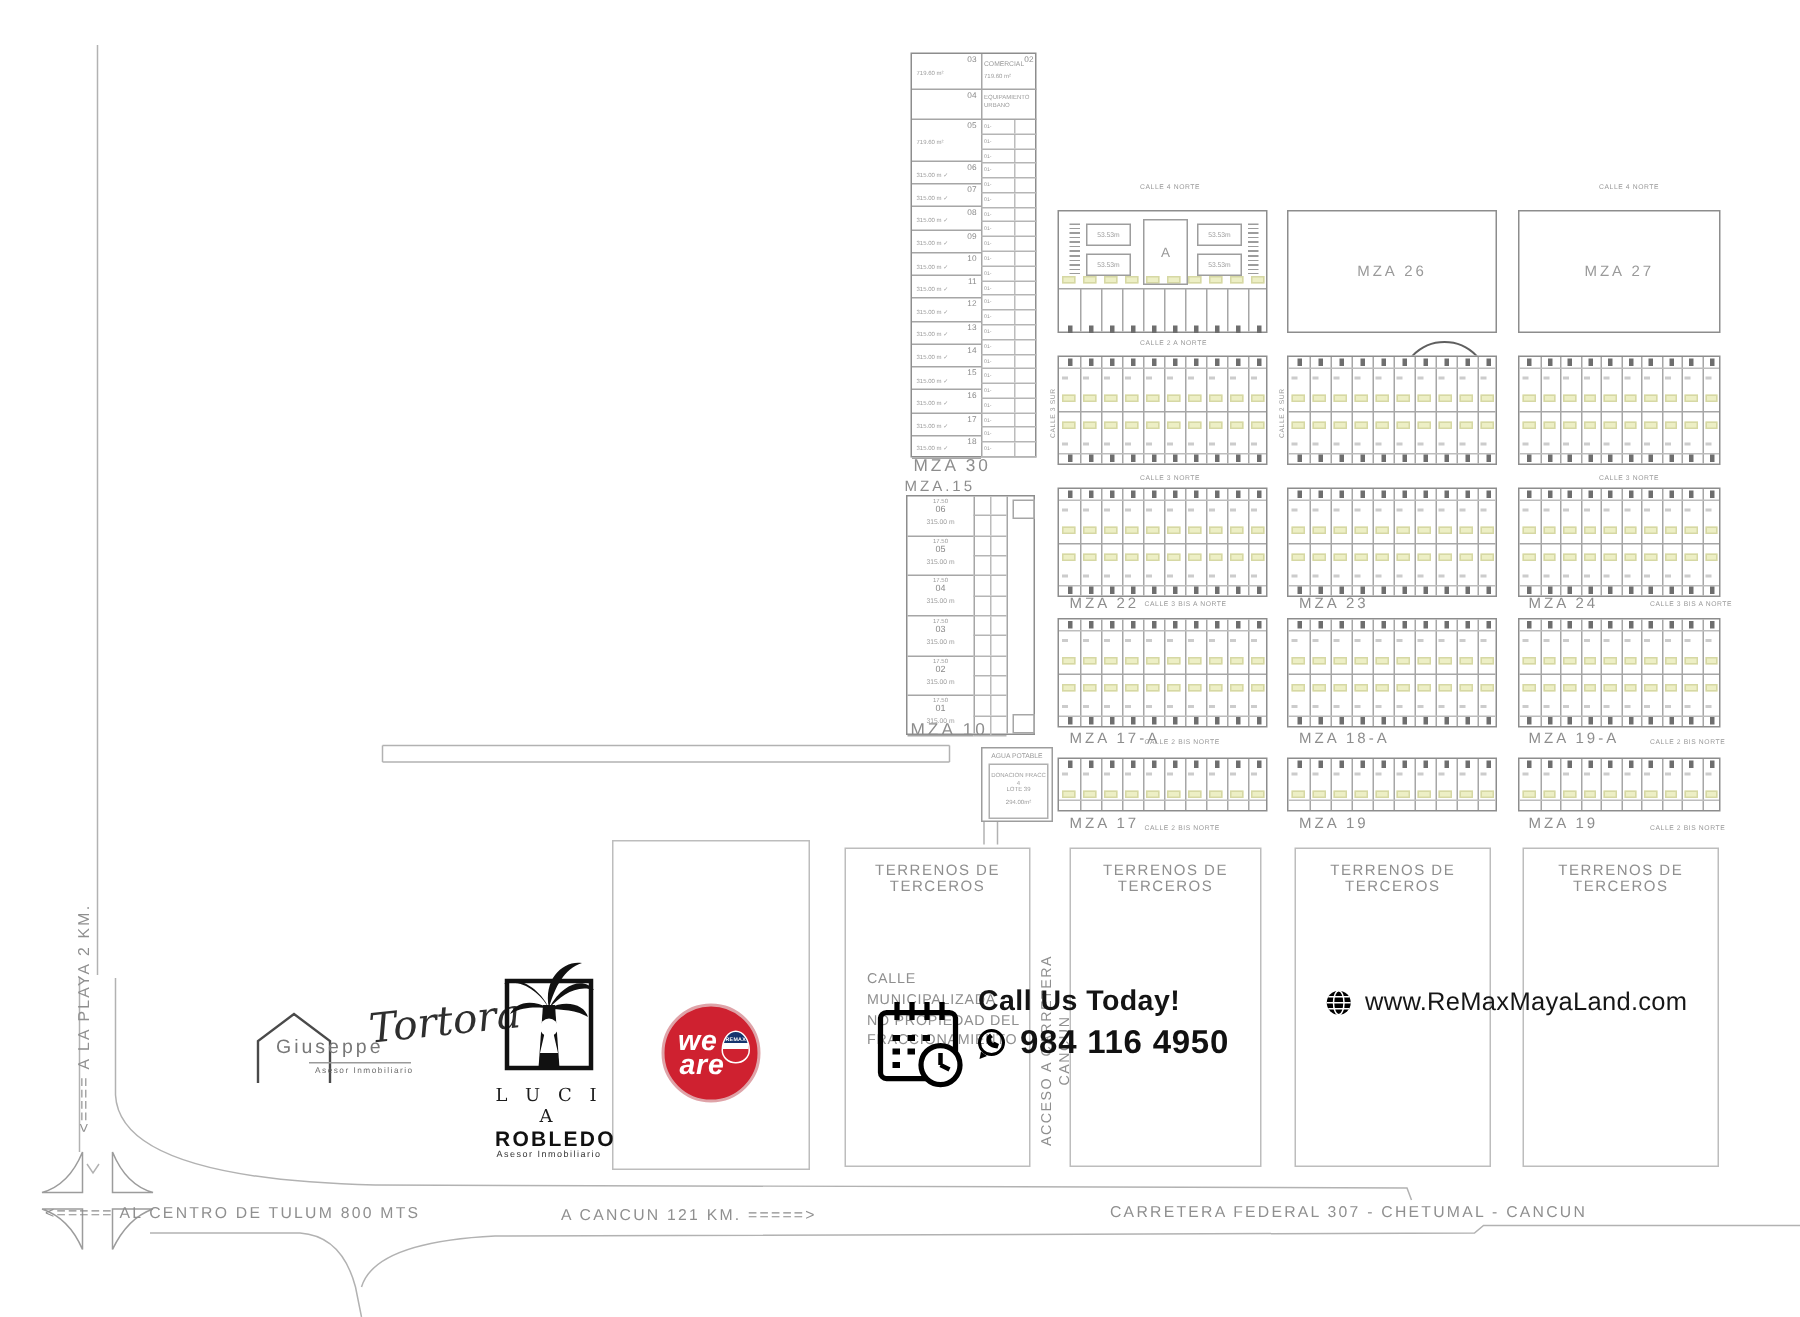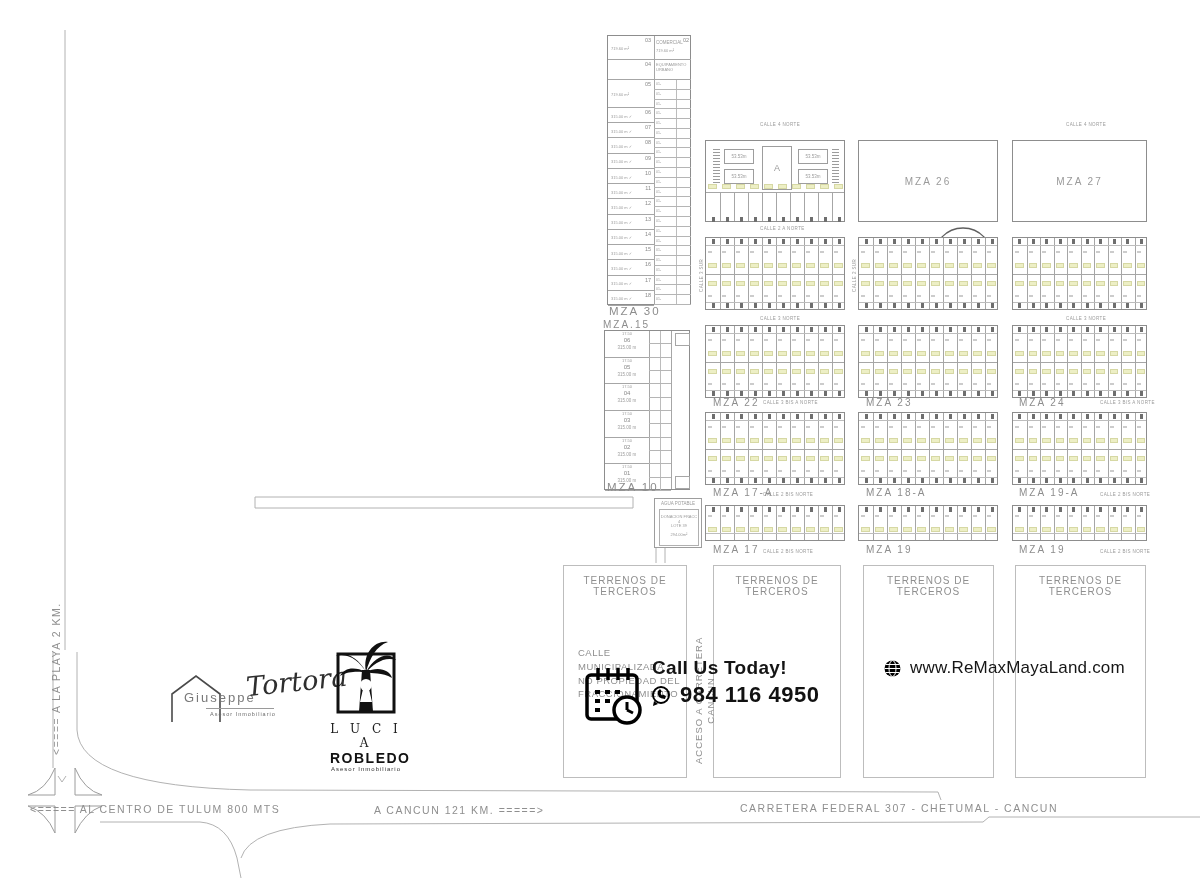--- a/index.html
+++ b/index.html
@@ -1175,20 +1175,29 @@
       <div class="street" style="left: 1100px; top: 549px; transform: none; transform-origin: left top;">CALLE 2 BIS NORTE</div>
       <div class="street" style="left: 699px; top: 292px; transform: rotate(-90deg); transform-origin: left top;">CALLE 3 SUR</div>
       <div class="street" style="left: 852px; top: 292px; transform: rotate(-90deg); transform-origin: left top;">CALLE 2 SUR</div>
     </div>
 
   <div class="roadtxt" style="left:42px;top:655px;width:12px;transform:rotate(-90deg);transform-origin:left top;translate:8px 100px;">&lt;==== A LA PLAYA 2 KM.</div>
   <div class="roadtxt" style="left:30px;top:803px;">&lt;===== AL CENTRO DE TULUM  800 MTS</div>
   <div class="roadtxt" style="left:374px;top:804px;">A CANCUN 121 KM. =====&gt;</div>
   <div class="roadtxt" style="left:740px;top:802px;">CARRETERA FEDERAL 307 - CHETUMAL - CANCUN</div>
 
+  <div class="bbox" style="left:408px;top:560px;width:132px;height:220px;">
+    <div class="weare" style="left:32px;top:108px;">
+      <span class="w1">we</span>
+      <span class="w2">are</span>
+      <span class="balloon">
+        <span>REMAX</span>
+      </span>
+    </div>
+  </div>
   <div class="bbox" style="left:563px;top:565px;width:124px;height:213px;">
     <div class="terrenos">TERRENOS DE TERCEROS</div>
     <div class="abs muni" style="left:14px;top:80px;width:120px;">
       <div>CALLE MUNICIPALIZADA</div>
       <div>NO PROPIEDAD DEL FRACCIONAMIENTO</div>
     </div>
   </div>
   <div class="bbox" style="left:713px;top:565px;width:128px;height:213px;">
     <div class="terrenos">TERRENOS DE TERCEROS</div>
   </div>

